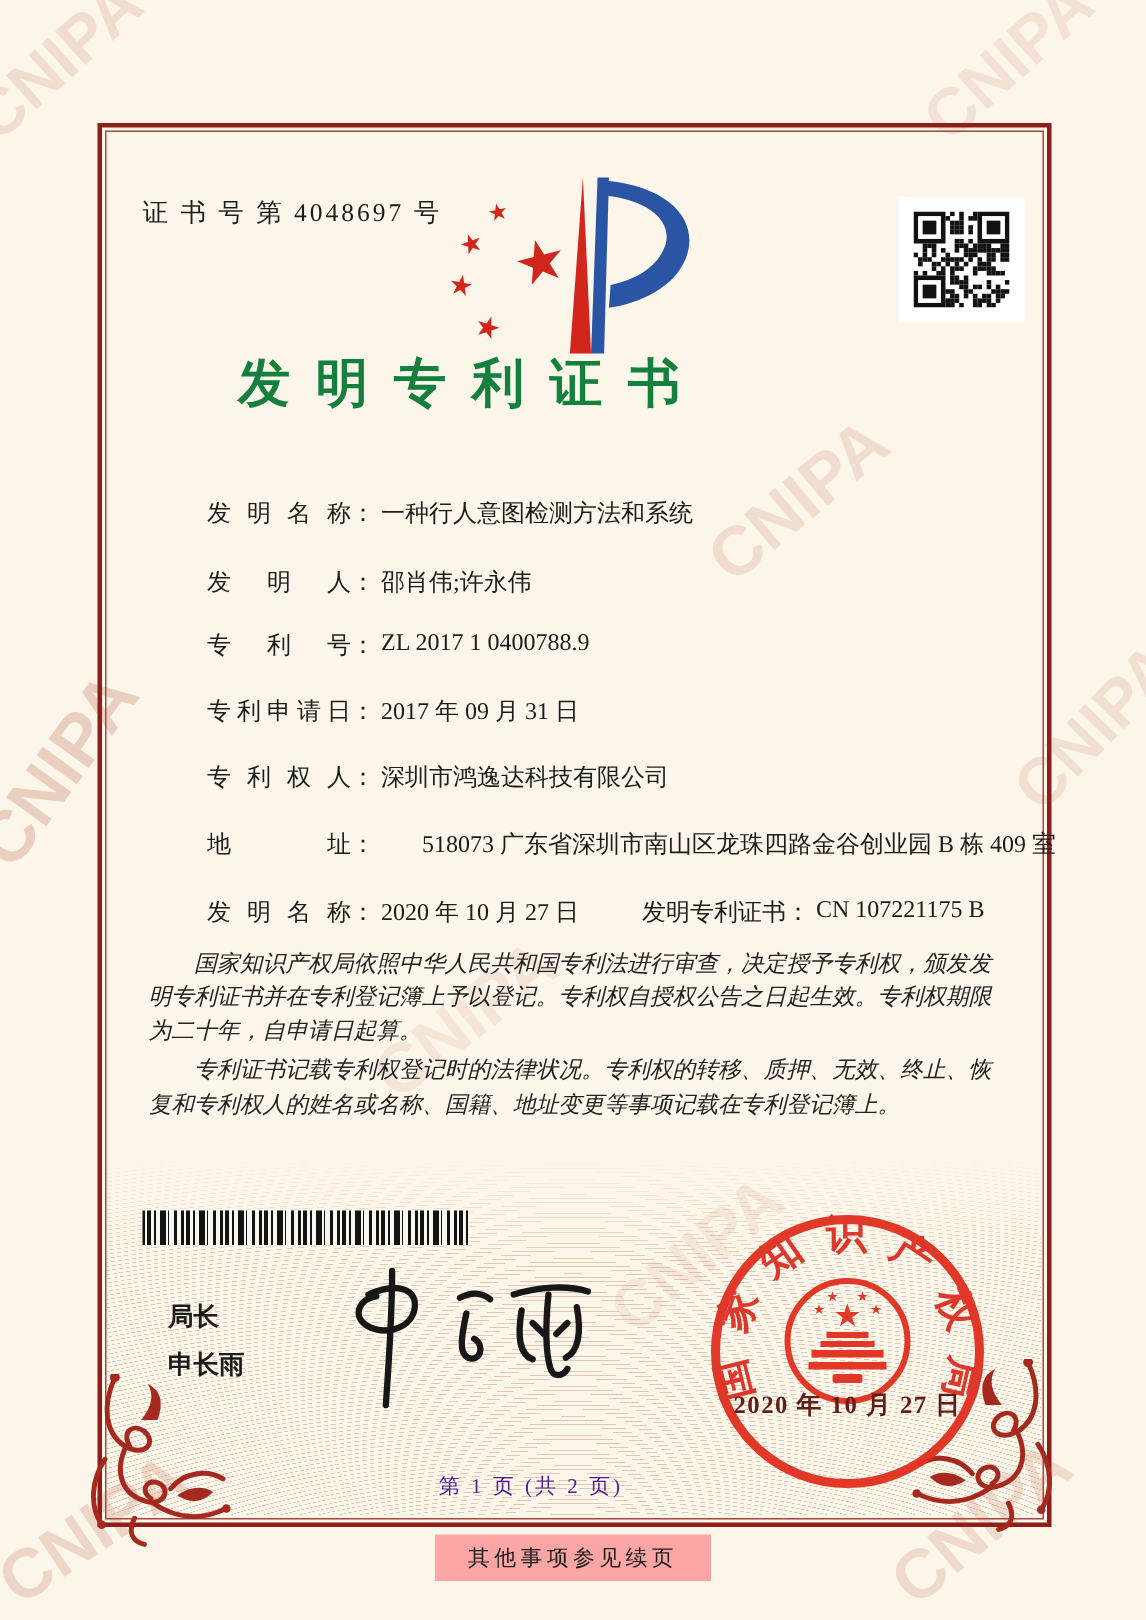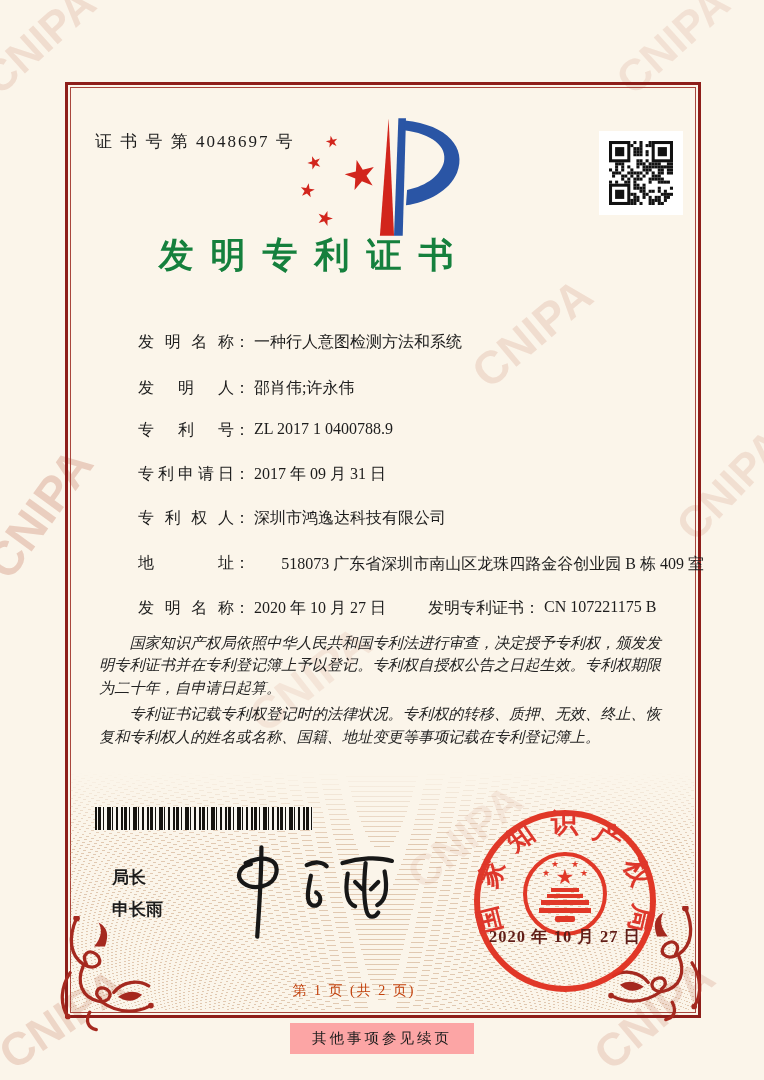--- a/index.html
+++ b/index.html
@@ -57,21 +57,21 @@
 
   .sig-title{position:absolute;left:112px;top:866px;font-size:17px;font-weight:700;
              font-family:Liberation Mono, monospace;}
   .sig-name{position:absolute;left:112px;top:898px;font-size:17px;font-weight:700;
             font-family:"Liberation Sans","DejaVu Sans",sans-serif;}
   .sig-script{position:absolute;left:218px;top:842px;}
 
   .seal{position:absolute;left:470px;top:806px;mix-blend-mode:multiply;opacity:.96;}
 
   .page-num{position:absolute;left:0;width:708px;top:982px;text-align:center;
-            font-size:14px;color:#c2410c;letter-spacing:2px;}
+            font-size:14px;color:#4c1d95;letter-spacing:2px;}
   .note-box{position:absolute;left:50%;transform:translateX(-50%);top:1023px;
             background:#fca5a5;padding:6px 22px;font-size:14.5px;letter-spacing:3px;}
 </style>
 </head>
 <body>
 
 <div id="page">
 
   <div class="wm" style="left:-28px;top:16px;font-size:44px;opacity:.20;transform:rotate(-42deg);">CNIPA</div>
   <div class="wm" style="left:606px;top:16px;font-size:44px;opacity:.16;transform:rotate(-42deg);">CNIPA</div>

